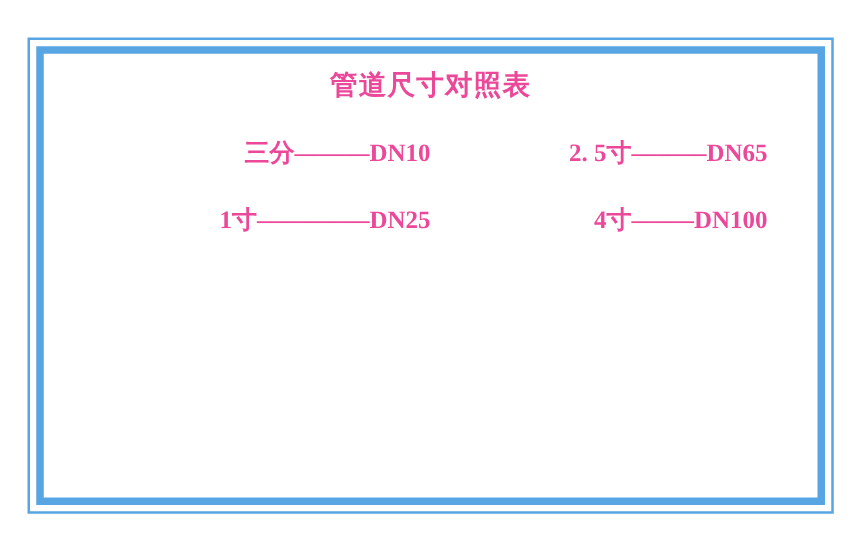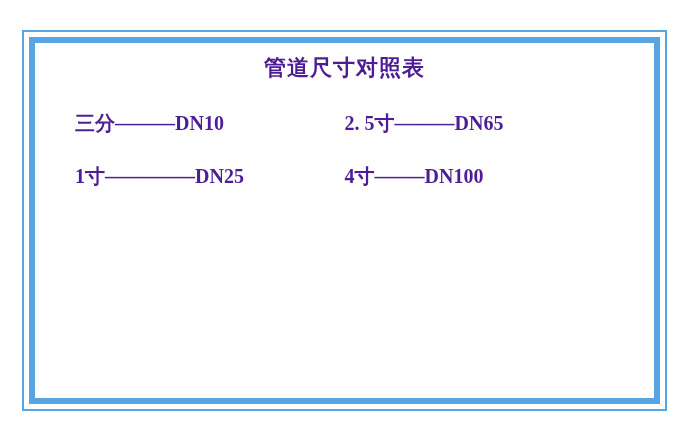--- a/index.html
+++ b/index.html
@@ -6,21 +6,21 @@
     margin: 0;
     padding: 0;
     background: #ffffff;
   }
   .page {
     position: relative;
     width: 690px;
     height: 435px;
     background: #ffffff;
     font-family: "Liberation Serif", "DejaVu Serif", serif;
-    color: #4c1d95;
+    color: #ec4899;
   }
   .frame-outer {
     position: absolute;
     left: 22px;
     top: 30px;
     right: 23px;
     bottom: 24px;
     border: 2px solid #57a5e3;
     padding: 5px;
     box-sizing: border-box;
@@ -47,21 +47,21 @@
     padding: 0 40px;
   }
   .col {
     flex: 1 1 50%;
     display: flex;
     flex-direction: column;
   }
   .row {
     height: 53px;
     line-height: 53px;
-    text-align: left;
+    text-align: right;
     font-size: 20px;
     font-weight: bold;
     white-space: pre;
   }
   .dash {
     letter-spacing: 0;
   }
 </style>
 </head>
 <body>

